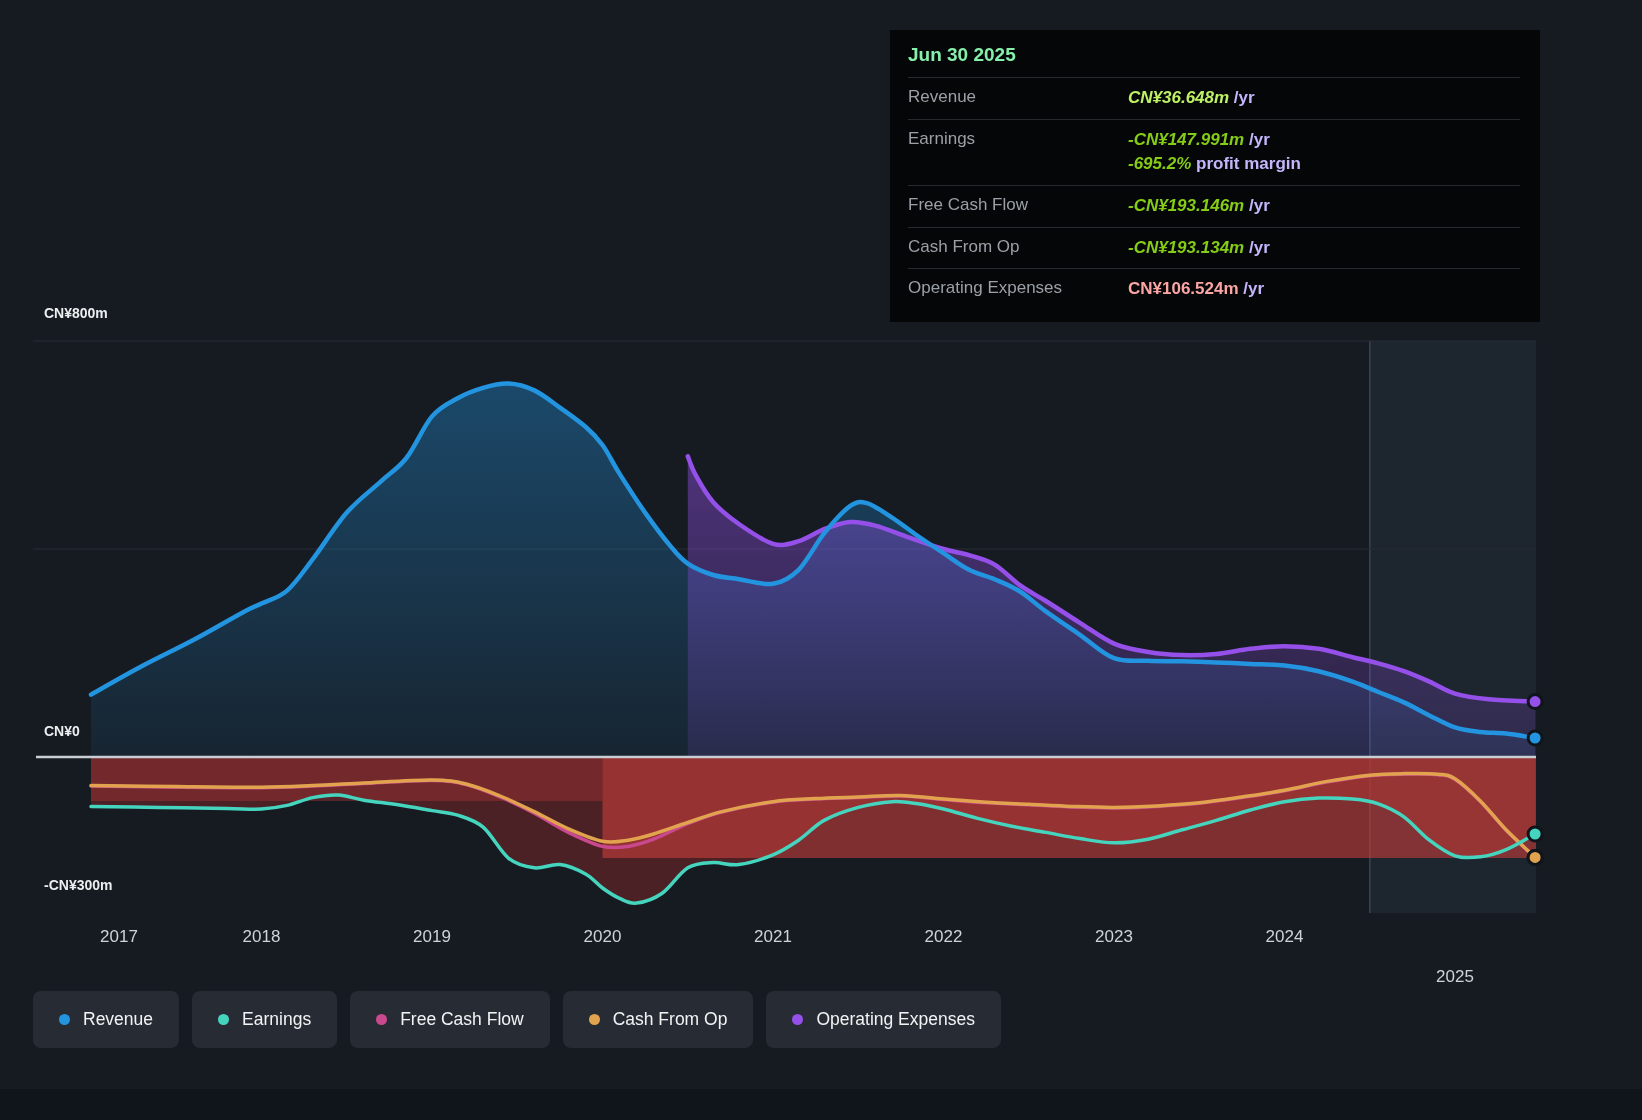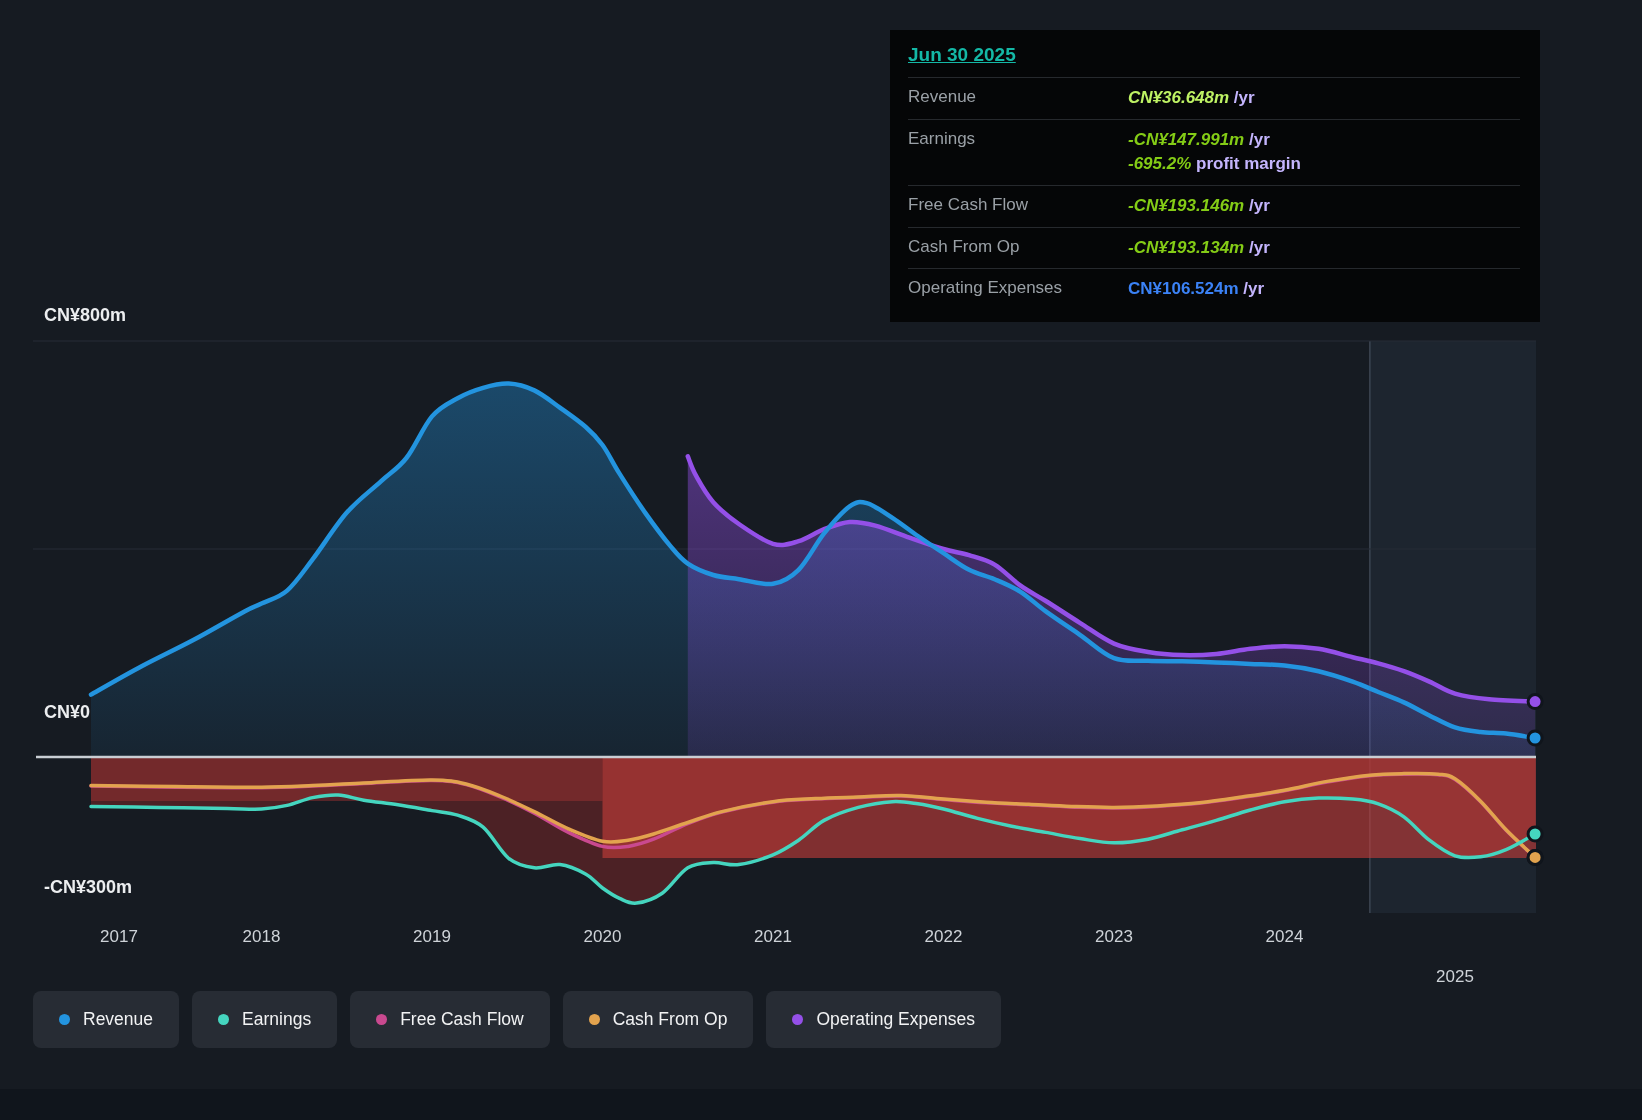--- a/index.html
+++ b/index.html
@@ -1,28 +1,28 @@
 <!DOCTYPE html>
 <html><head>
 <meta charset="utf-8">
 <style>
   html,body{margin:0;padding:0;background:#161b22;}
   .page{position:relative;width:1642px;height:1120px;background:#161b22;overflow:hidden;
         font-family:"Liberation Sans",sans-serif;}
   
   .tooltip{position:absolute;left:890px;top:30px;width:650px;background:#050607;
            padding:14px 20px 12px 18px;box-sizing:border-box;z-index:6;}
-  .tt-title{font-size:19px;font-weight:bold;color:#14b8a6;padding-bottom:11px;text-decoration:underline;}
+  .tt-title{font-size:19px;font-weight:bold;color:#86efac;padding-bottom:11px;}
   .tt-row{display:flex;border-top:1px solid #26292d;padding:8px 0;font-size:17px;align-items:flex-start;}
   .tt-label{flex:0 0 220px;color:#9aa0a6;font-weight:400;padding-top:1px;}
   .tt-value{font-weight:bold;line-height:1.45;}
   .suffix{color:#c4b5fd;font-weight:bold;}
-  .c-blue{color:#bef264;font-style:italic;} .c-red{color:#84cc16;font-style:italic;} .c-purple{color:#3b82f6;}
+  .c-blue{color:#bef264;font-style:italic;} .c-red{color:#84cc16;font-style:italic;} .c-purple{color:#fca5a5;}
   
-  .y-label{position:absolute;left:44px;font-size:18px;font-weight:700;color:#eceef0;z-index:4;}
+  .y-label{position:absolute;left:44px;font-size:14px;font-weight:700;color:#eceef0;z-index:4;}
   .x-label{position:absolute;top:0;transform:translateX(-50%);font-size:17px;color:#ced3d8;}
   .x-axis{position:absolute;left:0;top:927px;width:100%;height:24px;}
   
   .chart-svg{position:absolute;left:0;top:0;}
   
   .legend{position:absolute;left:33px;top:991px;display:flex;gap:13px;}
   .legend-item{display:flex;align-items:center;gap:13px;background:#272c34;border-radius:8px;
                padding:0 26px;height:57px;font-size:17.5px;color:#f2f3f4;cursor:pointer;white-space:nowrap;}
   .dot{width:11px;height:11px;border-radius:50%;flex:0 0 auto;}
   .footer{position:absolute;left:0;right:0;bottom:0;height:31px;background:#10151c;}
@@ -63,21 +63,21 @@
       <path d="M687.8 456.4 C689.2 459.7 692.0 468.6 696.3 476.2 C700.5 483.8 706.2 494.2 713.3 502.2 C720.4 510.2 728.9 517.1 738.9 524 C748.9 530.9 763.0 540.9 773 543.8 C783.0 546.7 790.1 543.6 798.6 541.2 C807.1 538.8 815.6 532.4 824.1 529.2 C832.6 526.0 841.2 522.6 849.7 522 C858.2 521.4 865.3 523.0 875.3 525.6 C885.3 528.2 898.0 533.7 909.4 537.6 C920.8 541.5 933.5 546.1 943.5 549 C953.5 551.9 960.6 552.6 969.1 555.2 C977.6 557.8 986.1 559.6 994.6 564.6 C1003.1 569.6 1011.7 579.3 1020.2 585.4 C1028.7 591.5 1035.8 594.8 1045.8 601 C1055.8 607.2 1068.5 615.7 1079.9 622.8 C1091.3 629.9 1102.6 638.7 1114 643.6 C1125.4 648.5 1136.7 650.1 1148.1 652 C1159.5 653.9 1170.8 654.8 1182.2 655.1 C1193.6 655.4 1204.9 655.0 1216.3 654 C1227.7 653.0 1239.0 650.1 1250.4 648.8 C1261.8 647.5 1273.1 646.2 1284.5 646.2 C1295.9 646.2 1307.2 647.0 1318.6 648.8 C1330.0 650.6 1342.8 654.8 1352.7 657.2 C1362.7 659.6 1369.8 661.1 1378.3 663.4 C1386.8 665.7 1395.4 668.2 1403.9 671.2 C1412.4 674.2 1420.9 677.9 1429.4 681.6 C1437.9 685.3 1445.0 690.7 1455 693.6 C1465.0 696.5 1475.8 698.0 1489.1 699.3 C1502.4 700.6 1527.4 701.2 1535.1 701.6" fill="none" stroke="#9450e8" stroke-width="4.5" stroke-linecap="round"></path>
       <path d="M91 694.6 C99.5 689.8 125.0 675.1 142.1 666 C159.2 656.9 176.2 649.1 193.3 640 C210.4 630.9 233.1 617.5 244.5 611.4 C255.9 605.3 254.4 607.1 261.5 603.6 C268.6 600.1 278.6 598.0 287.1 590.6 C295.6 583.2 302.7 572.4 312.6 559.4 C322.6 546.4 335.4 525.6 346.8 512.6 C358.2 499.6 371.0 490.5 380.9 481.4 C390.8 472.3 397.9 468.8 406.4 458 C414.9 447.2 423.5 426.4 432 416.4 C440.5 406.4 449.1 403.0 457.6 398.2 C466.1 393.4 474.6 390.2 483.1 387.8 C491.6 385.4 500.2 383.2 508.7 383.6 C517.2 384.0 525.8 386.4 534.3 390.4 C542.8 394.4 551.4 401.5 559.9 407.6 C568.4 413.7 578.4 420.6 585.5 426.8 C592.6 433.0 596.8 437.2 602.5 445 C608.2 452.8 612.4 462.3 619.5 473.6 C626.6 484.9 636.6 500.5 645.1 512.6 C653.6 524.7 663.6 537.9 670.7 546.4 C677.8 554.9 680.7 558.8 687.8 563.6 C694.9 568.4 704.8 572.4 713.3 575 C721.8 577.6 728.9 577.7 738.9 579.2 C748.9 580.7 763.0 585.4 773 583.8 C783.0 582.2 790.1 578.2 798.6 569.8 C807.1 561.4 815.6 544.0 824.1 533.4 C832.6 522.8 842.6 511.4 849.7 506.4 C856.8 501.4 859.7 501.3 866.8 503.2 C873.9 505.1 883.9 512.3 892.4 517.8 C900.9 523.3 909.4 530.1 917.9 536 C926.4 541.9 935.0 547.6 943.5 553.2 C952.0 558.8 960.6 565.5 969.1 569.8 C977.6 574.1 986.1 575.6 994.6 579.2 C1003.1 582.8 1011.7 586.2 1020.2 591.6 C1028.7 597.0 1035.8 604.2 1045.8 611.4 C1055.8 618.6 1068.5 627.0 1079.9 634.8 C1091.3 642.6 1102.6 653.9 1114 658.2 C1125.4 662.5 1136.7 660.3 1148.1 660.8 C1159.5 661.3 1170.8 661.0 1182.2 661.3 C1193.6 661.6 1204.9 662.0 1216.3 662.4 C1227.7 662.8 1239.0 663.4 1250.4 663.9 C1261.8 664.4 1273.1 664.3 1284.5 665.5 C1295.9 666.7 1307.2 668.5 1318.6 671.2 C1330.0 673.9 1342.8 678.1 1352.7 681.6 C1362.7 685.1 1369.8 688.5 1378.3 692 C1386.8 695.5 1395.4 698.5 1403.9 702.4 C1412.4 706.3 1420.9 711.2 1429.4 715.4 C1437.9 719.6 1446.5 724.6 1455 727.4 C1463.5 730.2 1472.1 731.0 1480.6 732 C1489.1 733.0 1497.0 732.6 1506.1 733.6 C1515.2 734.6 1530.3 737.3 1535.1 738" fill="none" stroke="#2394df" stroke-width="4.5" stroke-linecap="round"></path>
       <circle cx="1535.1" cy="857.4" r="7" fill="#c9498f" stroke="#10151c" stroke-width="3"></circle>
       <circle cx="1535.1" cy="857.4" r="7" fill="#e2a34e" stroke="#10151c" stroke-width="3"></circle>
       <circle cx="1535.1" cy="834" r="7" fill="#45d5bf" stroke="#10151c" stroke-width="3"></circle>
       <circle cx="1535.1" cy="701.6" r="7" fill="#9450e8" stroke="#10151c" stroke-width="3"></circle>
       <circle cx="1535.1" cy="738" r="7" fill="#2394df" stroke="#10151c" stroke-width="3"></circle>
     </svg>
 
   <div class="y-label" style="top:305px;">CN¥800m</div>
-  <div class="y-label" style="top:702px;">CN¥0</div>
+  <div class="y-label" style="top:723px;">CN¥0</div>
   <div class="y-label" style="top:877px;">-CN¥300m</div>
 
   <div id="x-axis" class="x-axis">
       <div class="x-label" style="left: 91px; margin-left: 28px;">2017</div>
       <div class="x-label" style="left: 261.5px;">2018</div>
       <div class="x-label" style="left: 432px;">2019</div>
       <div class="x-label" style="left: 602.5px;">2020</div>
       <div class="x-label" style="left: 773px;">2021</div>
       <div class="x-label" style="left: 943.5px;">2022</div>
       <div class="x-label" style="left: 1114px;">2023</div>

